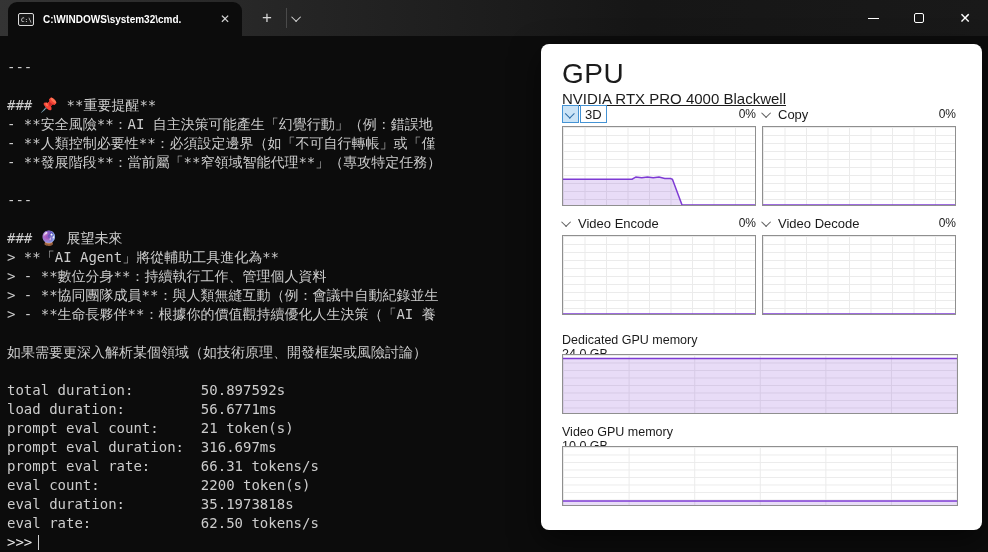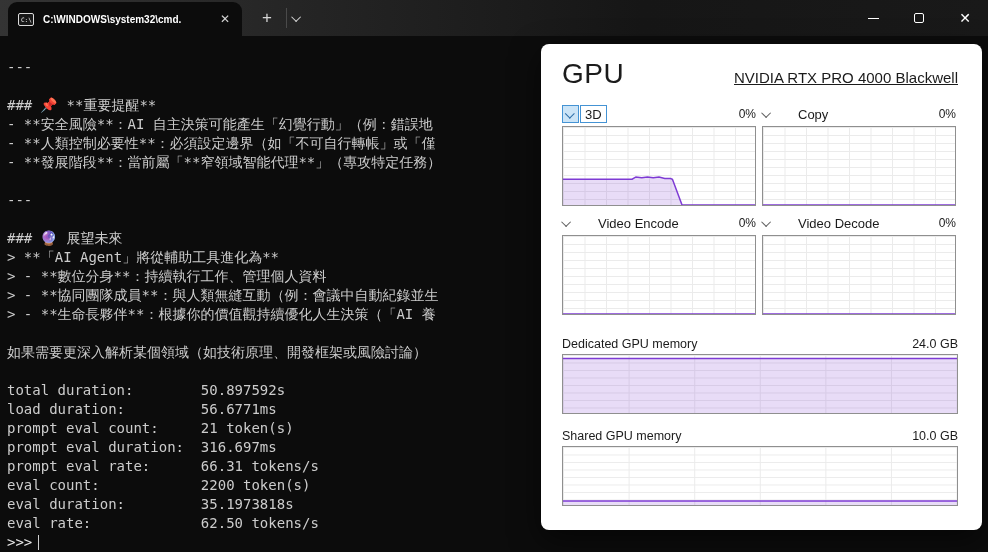--- a/index.html
+++ b/index.html
@@ -37,43 +37,43 @@
   .term-lines div { height:19px; }
   .prompt-row { position:absolute; left:7px; top:497px; height:19px; display:flex; align-items:center; white-space:pre; }
   .prompt-sym { color:#e8e8e8; }
   .caret { display:inline-block; width:1px; height:15px; background:#d0d0d0; margin:0 1px 0 6px; }
   .placeholder { color:#707070; }
 
   
   .gpu-panel { position:absolute; left:541px; top:44px; width:441px; height:486px;
     background:#ffffff; border-radius:8px; box-shadow:0 10px 30px rgba(0,0,0,0.55);
     padding:14px 24px 0 21px; color:#1b1b1b; z-index:10; }
-  .gpu-head { display:flex; align-items:baseline; justify-content:space-between; height:46px; }
+  .gpu-head { display:flex; align-items:baseline; justify-content:space-between; height:46px;flex-direction:column; }
   .gpu-title { font-size:28px; font-weight:400; letter-spacing:0.5px; }
   .gpu-name  { font-size:15px; font-weight:400;text-decoration:underline; }
 
   .eng-grid { display:grid; grid-template-columns:194px 194px; column-gap:6px; }
-  .eng-head { height:20px; display:flex; align-items:center; font-size:13px; margin-bottom:2px;gap:20px; }
+  .eng-head { height:20px; display:flex; align-items:center; font-size:13px; margin-bottom:2px; }
   .eng-pct { margin-left:auto; font-size:12px; }
   .chev { width:7px; height:7px; border-left:1.5px solid #5f5f5f; border-bottom:1.5px solid #5f5f5f;
     transform:rotate(-45deg) translateY(-2px); display:inline-block; margin:0 7px 0 2px; flex:0 0 auto; }
   .combo { display:flex; align-items:stretch; height:18px; }
   .combo-chev-box { width:17px; background:#cbe4f7; border:1px solid #4493d4;
     display:flex; align-items:center; justify-content:center; }
   .combo-chev-box .chev { border-color:#2d6da8; margin:0; transform:rotate(-45deg) translateY(-1px); }
   .combo-label { background:#fff; border:1px solid #4493d4; margin-left:1px;
     display:flex; align-items:center; padding:0 4px; font-size:13px; }
 
   .chart { position:relative; border:1px solid #8f8f8f; background-color:#ffffff; overflow:hidden;
     background-image:linear-gradient(to right,#ebebeb 1px,transparent 1px),
                      linear-gradient(to bottom,#ebebeb 1px,transparent 1px); }
   .chart-sm { height:80px; background-size:21.5px 8px; margin-bottom:7px; }
   .chart-mem { height:60px; background-size:65.6px 7.5px; }
-  .mem-head { display:flex; align-items:flex-end; justify-content:space-between;
-    font-size:12.5px; height:18px; margin-top:11px; margin-bottom:3px; }
+  .mem-head { display:flex; align-items:flex-start; justify-content:space-between;
+    font-size:12.5px; height:18px; margin-top:11px; margin-bottom:3px;flex-direction:column; }
 </style>
 </head>
 <body>
 
 <div class="screen">
 
   <div class="titlebar">
     <div class="tab">
       <span class="cmd-icon">C:\</span>
       <span class="tab-title">C:\WINDOWS\system32\cmd.</span>
@@ -180,21 +180,21 @@
       <span>24.0 GB</span>
     </div>
     <div class="chart chart-mem">
         <svg viewBox="0 0 100 100" preserveAspectRatio="none" style="position:absolute;inset:0;width:100%;height:100%">
           <polygon points="0,100 0,6 100,6 100,100" fill="rgba(126,59,212,0.18)"></polygon>
           <polyline points="0,6 100,6" fill="none" stroke="#7E3BD4" stroke-width="1.5" vector-effect="non-scaling-stroke"></polyline>
         </svg>
       </div>
 
     <div class="mem-head">
-      <span>Shared GPU memory</span>
+      <span>Video GPU memory</span>
       <span>10.0 GB</span>
     </div>
     <div class="chart chart-mem">
         <svg viewBox="0 0 100 100" preserveAspectRatio="none" style="position:absolute;inset:0;width:100%;height:100%">
           <polygon points="0,100 0,93 100,93 100,100" fill="rgba(126,59,212,0.18)"></polygon>
           <polyline points="0,93 100,93" fill="none" stroke="#7E3BD4" stroke-width="1.5" vector-effect="non-scaling-stroke"></polyline>
         </svg>
       </div>
   </div>
 </div>

